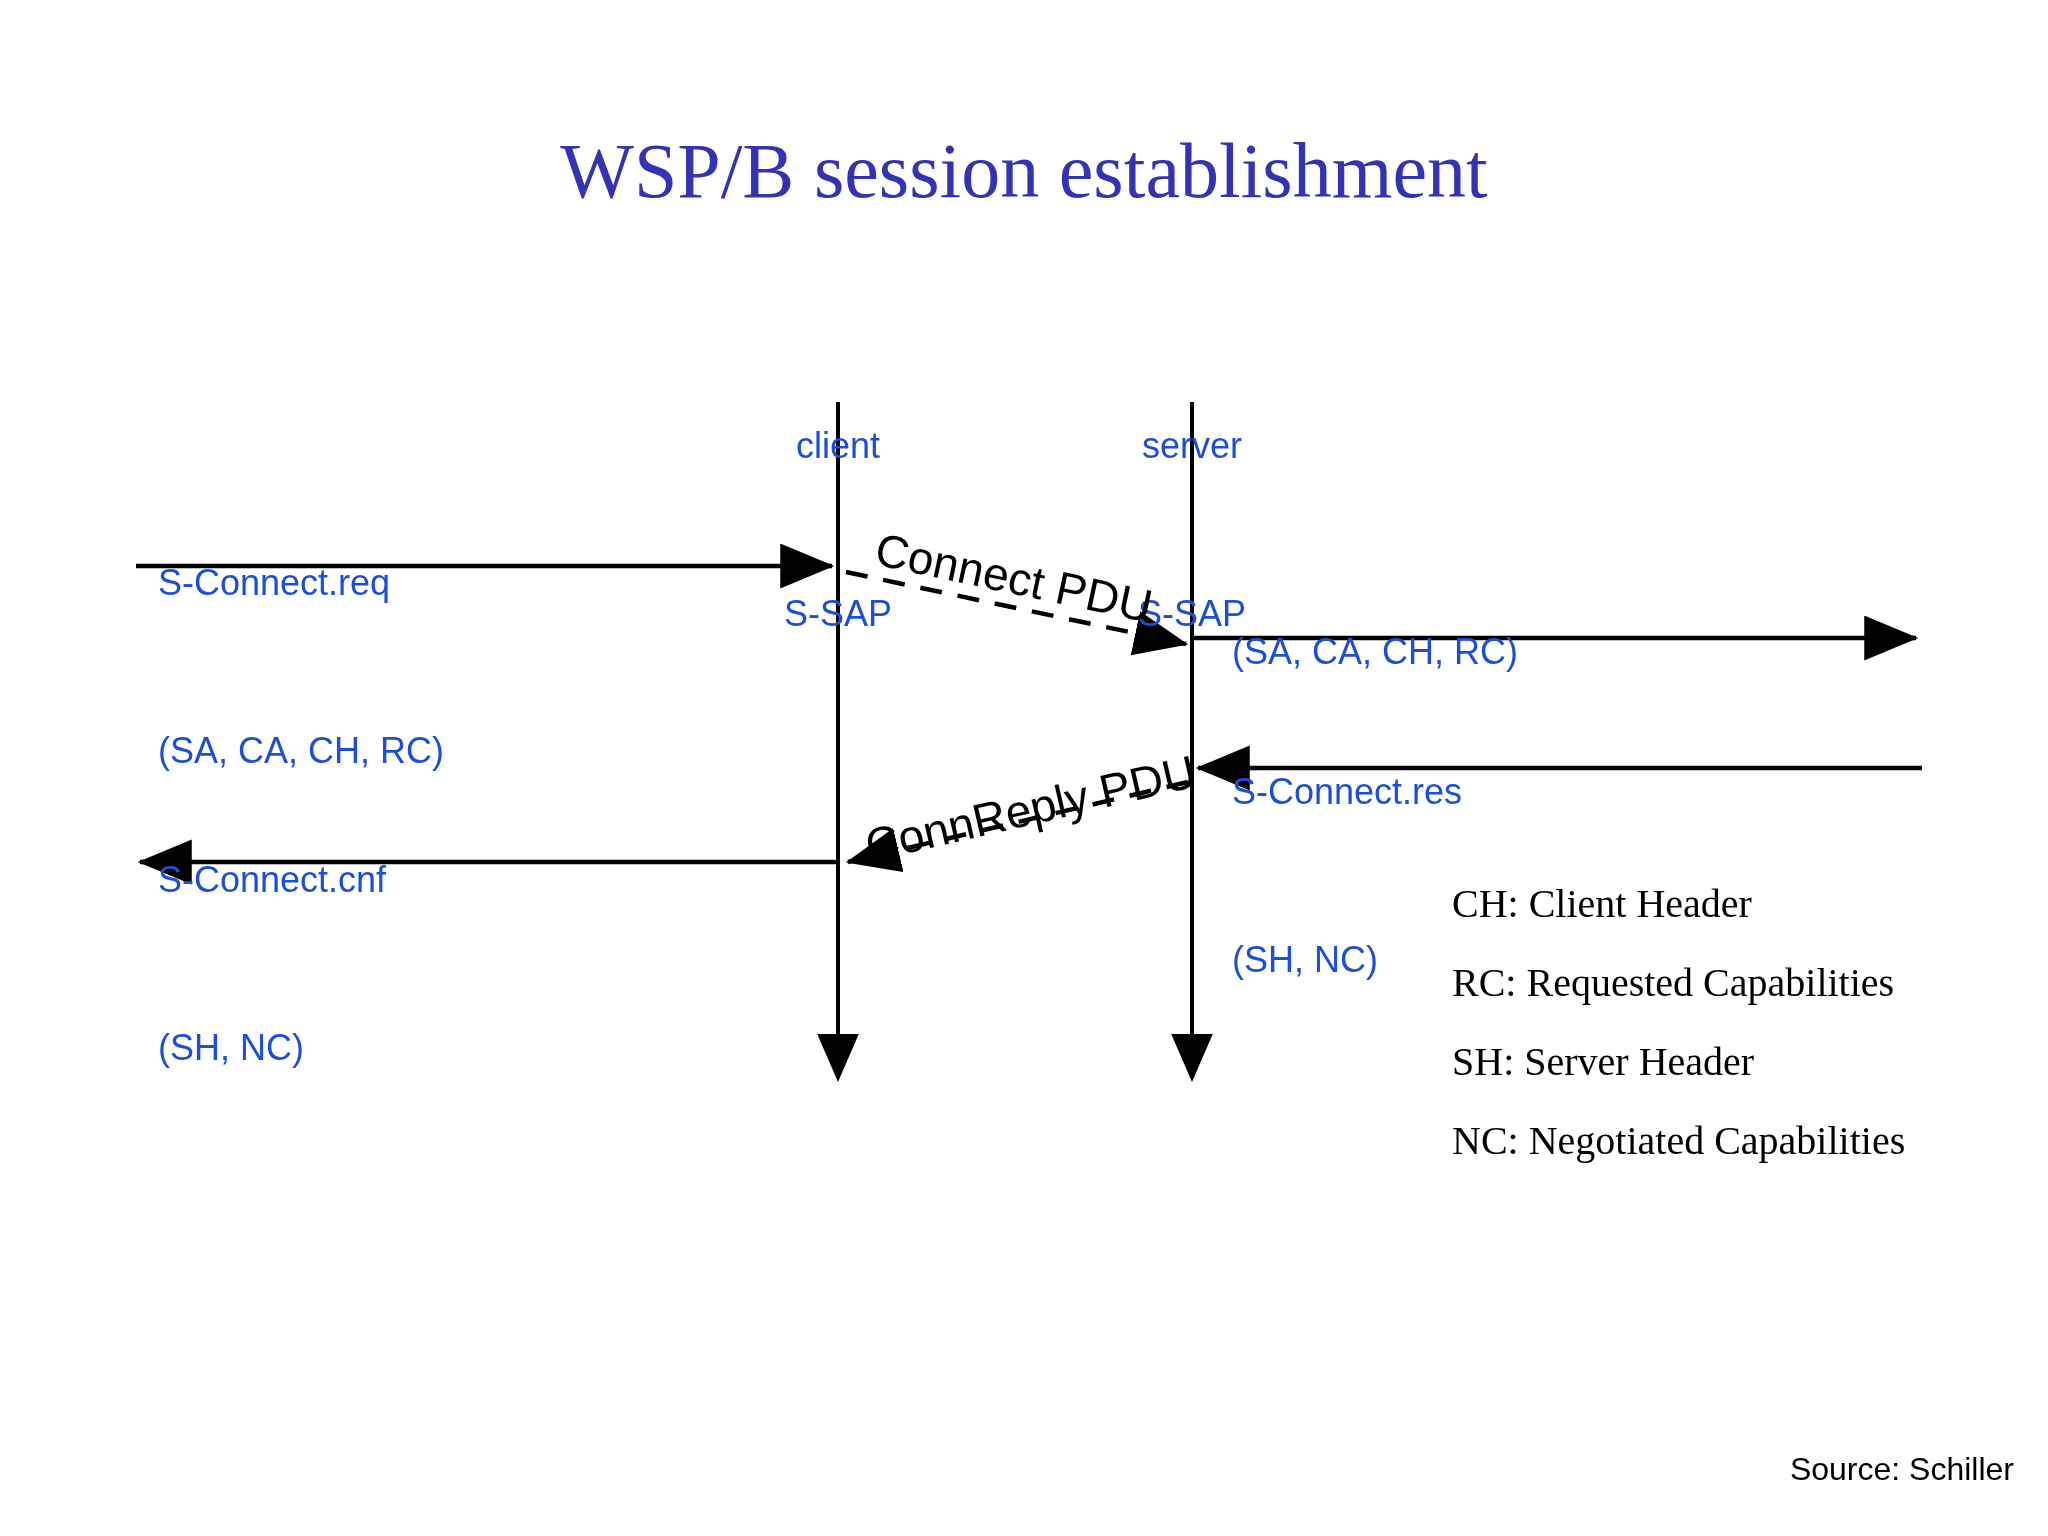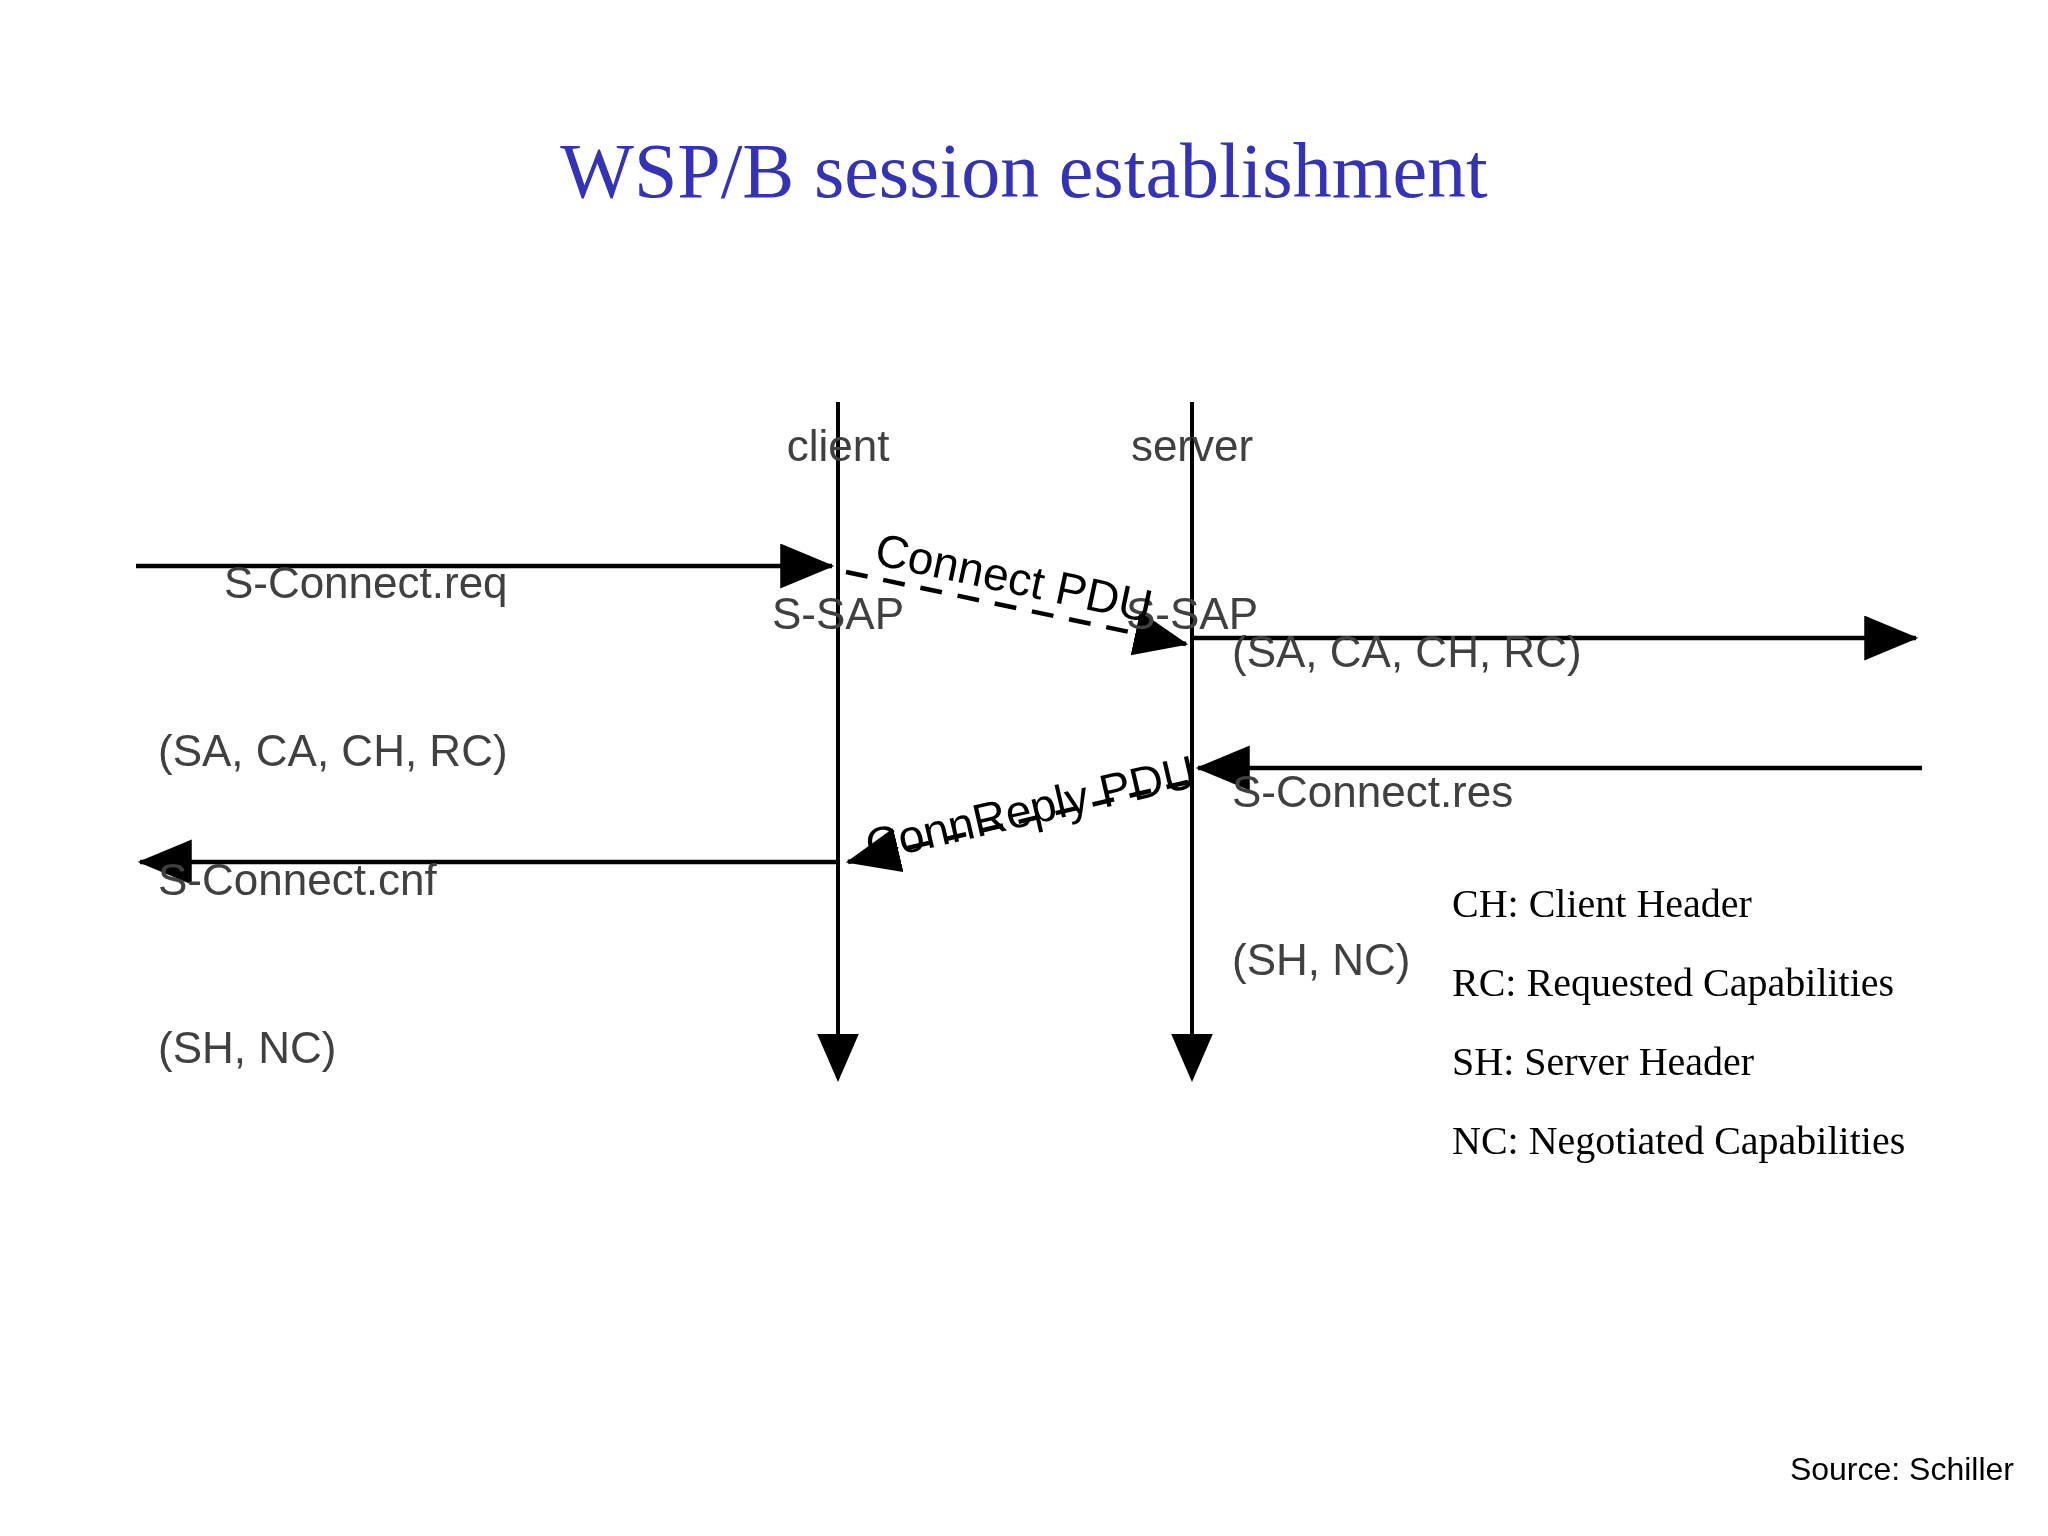--- a/index.html
+++ b/index.html
@@ -21,22 +21,22 @@
     color:#3333b3;
     letter-spacing:0px;
     white-space:nowrap;
   }
 
   svg.lines{position:absolute;left:0;top:0;width:2048px;height:1536px;}
 
   .lbl{
     position:absolute;
     font-family:"Liberation Sans",sans-serif;
-    font-size:44px;
-    color:#404040;
+    font-size:36px;
+    color:#1d4ed8;
     line-height:56px;
     white-space:pre;
   }
   .lbl.ctr{text-align:center;}
 
   .rot{
     position:absolute;
     font-family:"Liberation Sans",sans-serif;
     font-size:46px;
     color:#000;
@@ -116,21 +116,21 @@
   <div class="lbl ctr" style="left:678px;top:306px;width:320px;">
     <div>client</div>
     <div>S-SAP</div>
   </div>
 
   <div class="lbl ctr" style="left:1032px;top:306px;width:320px;">
     <div>server</div>
     <div>S-SAP</div>
   </div>
 
-  <div class="lbl" style="left:158px;top:443px;text-align:right;">
+  <div class="lbl" style="left:158px;top:443px;">
     <div>S-Connect.req</div>
     <div>(SA, CA, CH, RC)</div>
   </div>
 
   <div class="lbl" style="left:1232px;top:512px;">
     <div>(SA, CA, CH, RC)</div>
   </div>
 
   <div class="lbl" style="left:1232px;top:652px;">
     <div>S-Connect.res</div>

